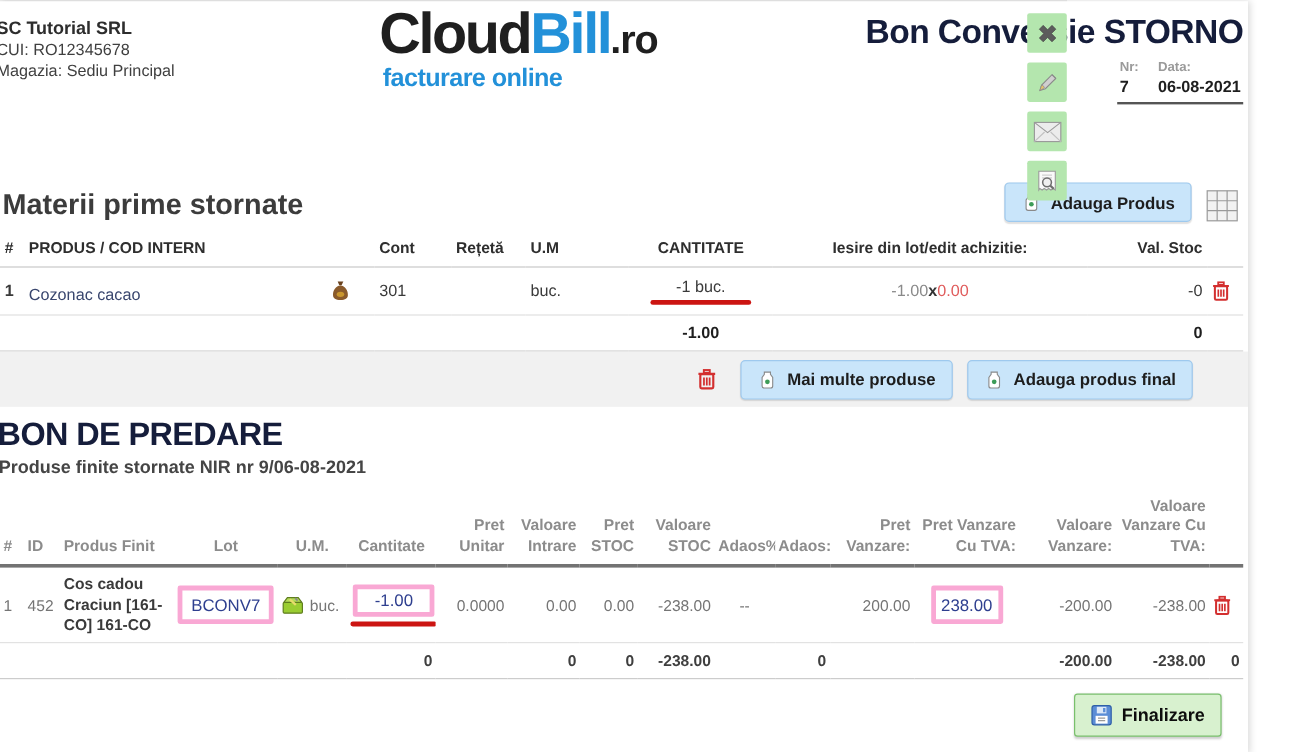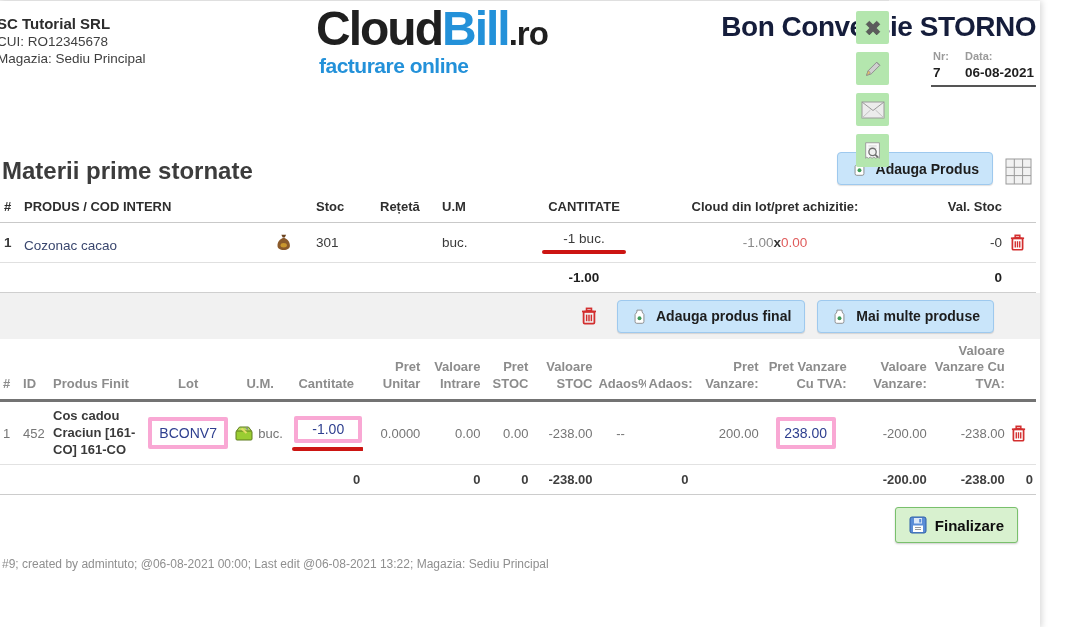--- a/index.html
+++ b/index.html
@@ -141,25 +141,25 @@
         <col style="width:86px">
           <col style="width:120px">
           <col style="width:262px">
           <col style="width:100px">
           <col style="width:30px">
       </colgroup>
       <thead>
         <tr>
           <th>#</th>
           <th>PRODUS / COD INTERN</th>
-          <th>Stoc</th>
+          <th>Cont</th>
           <th>Rețetă</th>
           <th>U.M</th>
           <th class="c-center">CANTITATE</th>
-          <th class="c-center">Cloud din lot/pret achizitie:</th>
+          <th class="c-center">Iesire din lot/edit achizitie:</th>
           <th class="c-right">Val. Stoc</th>
           <th></th>
         </tr>
       </thead>
       <tbody>
         <tr>
           <td class="idx">1</td>
           <td>
             <div class="prod-cell">
               <span class="prod-link">Cozonac cacao</span>
@@ -223,33 +223,37 @@
             <line x1="9.1" y1="6.8" x2="9.1" y2="12.6" stroke="#d32f2f" stroke-width="1.3"></line>
           </svg>
       </span>
       <button class="btn-blue">
         <span>
           <svg width="17" height="17" viewBox="0 0 20 20">
               <path d="M7 2.5h6v2.2l2.2 3V16a2 2 0 0 1-2 2H6.8a2 2 0 0 1-2-2V7.7l2.2-3z" fill="#fff" stroke="#8a8a8a" stroke-width="1.1"></path>
               <circle cx="10" cy="12" r="2.3" fill="#3d9c58"></circle>
             </svg>
         </span>
-        <span>Adauga produs final</span>
+        <span>Mai multe produse</span>
       </button>
       <button class="btn-blue">
         <span>
           <svg width="17" height="17" viewBox="0 0 20 20">
               <path d="M7 2.5h6v2.2l2.2 3V16a2 2 0 0 1-2 2H6.8a2 2 0 0 1-2-2V7.7l2.2-3z" fill="#fff" stroke="#8a8a8a" stroke-width="1.1"></path>
               <circle cx="10" cy="12" r="2.3" fill="#3d9c58"></circle>
             </svg>
         </span>
-        <span>Mai multe produse</span>
+        <span>Adauga produs final</span>
       </button>
     </div>
 
+    <div class="bon-head">
+      <h2>BON DE PREDARE</h2>
+      <div class="bon-sub">Produse finite stornate NIR nr 9/06-08-2021</div>
+    </div>
 
     <table class="t2">
       <colgroup>
         <col style="width:20px">
           <col style="width:30px">
           <col style="width:95px">
           <col style="width:86px">
         <col style="width:58px">
           <col style="width:74px">
           <col style="width:60px">

